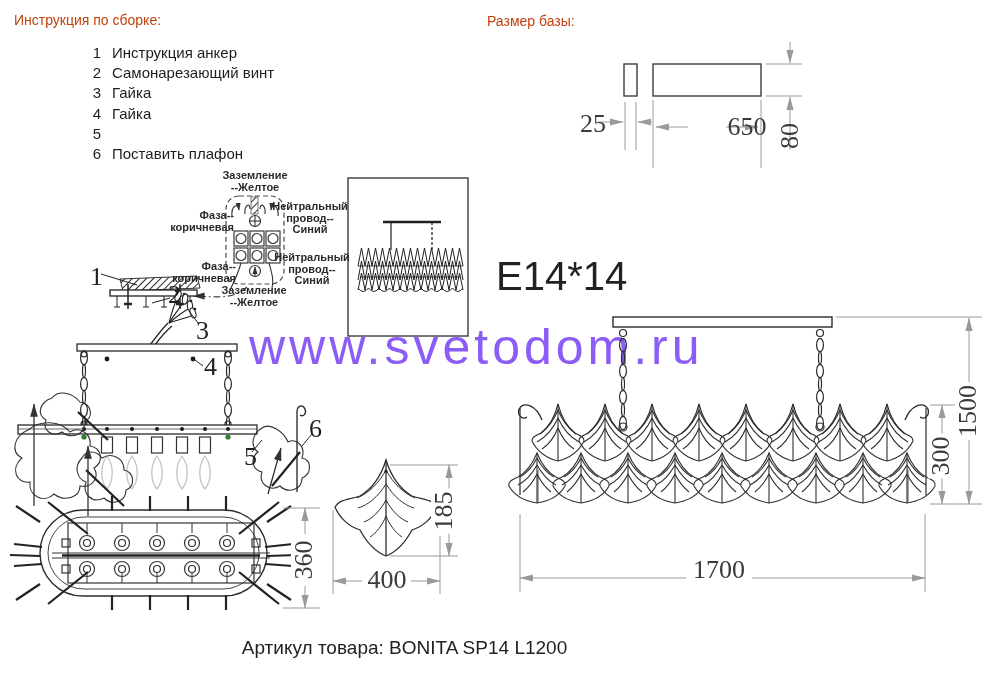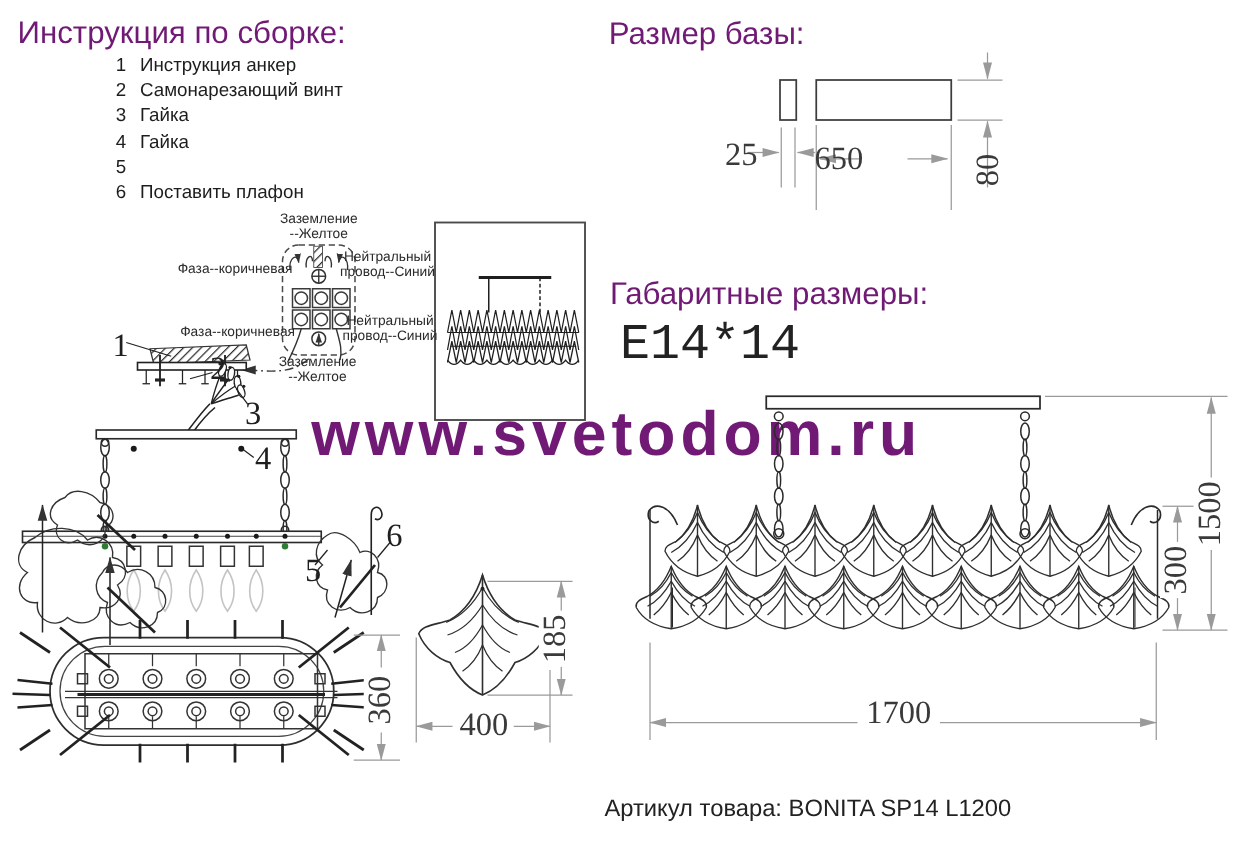--- a/index.html
+++ b/index.html
@@ -1,36 +1,36 @@
 <!DOCTYPE html>
 <html><head>
 <meta charset="utf-8">
 <style>
   html,body{margin:0;padding:0;background:#fff}
   .page{position:relative;width:1000px;height:690px;background:#fff;overflow:hidden;
         font-family:"Liberation Sans",sans-serif}
-  .wm{position:absolute;left:249px;top:318px;font-size:50px;font-weight:bold;
-      letter-spacing:4px;color:#701a75;z-index:0;white-space:nowrap}
+  .wm{position:absolute;left:249px;top:318px;font-size:50px;font-weight:normal;
+      letter-spacing:4px;color:#8b5cf6;z-index:0;white-space:nowrap}
   svg.draw{position:absolute;left:0;top:0;z-index:1}
   .txt{position:absolute;z-index:2}
-  .h1{font-size:25px;color:#701a75;font-weight:500;white-space:nowrap}
+  .h1{font-size:14px;color:#c2410c;font-weight:500;white-space:nowrap}
   .steps{position:absolute;left:88px;top:42px;z-index:2}
   .step{display:flex;height:20.3px;align-items:center;font-size:15px;color:#1d1d1d;font-weight:500}
   .step .n{width:13px;text-align:right;margin-right:11px}
-  .lbl{position:absolute;font-size:11px;font-weight:400;color:#2b2b2b;line-height:11.5px;
+  .lbl{position:absolute;font-size:11px;font-weight:700;color:#2b2b2b;line-height:11.5px;
        white-space:pre-line;z-index:2}
   .co{position:absolute;font-family:"Liberation Serif",serif;font-size:26px;color:#1f1f1f;
       z-index:2;line-height:1}
   .dim{position:absolute;font-family:"Liberation Serif",serif;font-size:26px;color:#3a3a3a;
        z-index:2;line-height:1;transform:translate(-50%,-50%);white-space:nowrap}
   .dim.rot{transform:translate(-50%,-50%) rotate(-90deg)}
   .dim.bgw{background:#fff;padding:0 3px}
-  .e14{position:absolute;left:496px;top:254px;font-family:Liberation Mono, monospace;
+  .e14{position:absolute;left:496px;top:254px;font-family:Liberation Sans, sans-serif;
        font-size:40px;color:#222;z-index:2;white-space:nowrap}
-  .footer{position:absolute;left:0;top:637px;width:809px;text-align:right;
+  .footer{position:absolute;left:0;top:637px;width:809px;text-align:center;
           font-size:19px;color:#222;z-index:2}
 </style>
 </head>
 <body>
 
 <div class="page">
 
   <div class="wm">www.svetodom.ru</div>
 
   <svg class="draw" width="1000" height="690" viewBox="0 0 1000 690">
@@ -451,21 +451,20 @@
     <div class="step">
         <span class="n">5</span>
       </div>
     <div class="step">
         <span class="n">6</span>
         <span>Поставить плафон</span>
       </div>
   </div>
 
   <div class="txt h1" style="left:487px;top:13px">Размер базы:</div>
-  <div class="txt h1" style="left:488px;top:221px">Габаритные размеры:</div>
   <div class="e14">E14*14</div>
 
   <div class="lbl" style="left:212px;top:170px;width:86px;text-align:center">Заземление
 --Желтое</div>
   <div class="lbl" style="left:142px;top:210px;width:92px;text-align:right">Фаза--коричневая</div>
   <div class="lbl" style="left:270px;top:201px;width:80px;text-align:center">Нейтральный
 провод--Синий</div>
   <div class="lbl" style="left:144px;top:261px;width:92px;text-align:right">Фаза--коричневая</div>
   <div class="lbl" style="left:272px;top:252px;width:80px;text-align:center">Нейтральный
 провод--Синий</div>
@@ -473,21 +472,21 @@
 --Желтое</div>
 
   <div class="co" style="left:90px;top:264px">1</div>
   <div class="co" style="left:168px;top:282px">2</div>
   <div class="co" style="left:196px;top:318px">3</div>
   <div class="co" style="left:204px;top:354px">4</div>
   <div class="co" style="left:244px;top:444px">5</div>
   <div class="co" style="left:309px;top:416px">6</div>
 
   <div class="dim" style="left:593px;top:124px">25</div>
-  <div class="dim" style="left:671px;top:127px">650</div>
+  <div class="dim" style="left:747px;top:127px">650</div>
   <div class="dim rot" style="left:790px;top:136px">80</div>
   <div class="dim rot bgw" style="left:304px;top:560px">360</div>
   <div class="dim rot bgw" style="left:444px;top:511px">185</div>
   <div class="dim" style="left:387px;top:580px">400</div>
   <div class="dim rot bgw" style="left:968px;top:411px">1500</div>
   <div class="dim rot bgw" style="left:941px;top:456px">300</div>
   <div class="dim" style="left:719px;top:570px">1700</div>
 
   <div class="footer">Артикул товара: BONITA SP14 L1200</div>
 </div>

